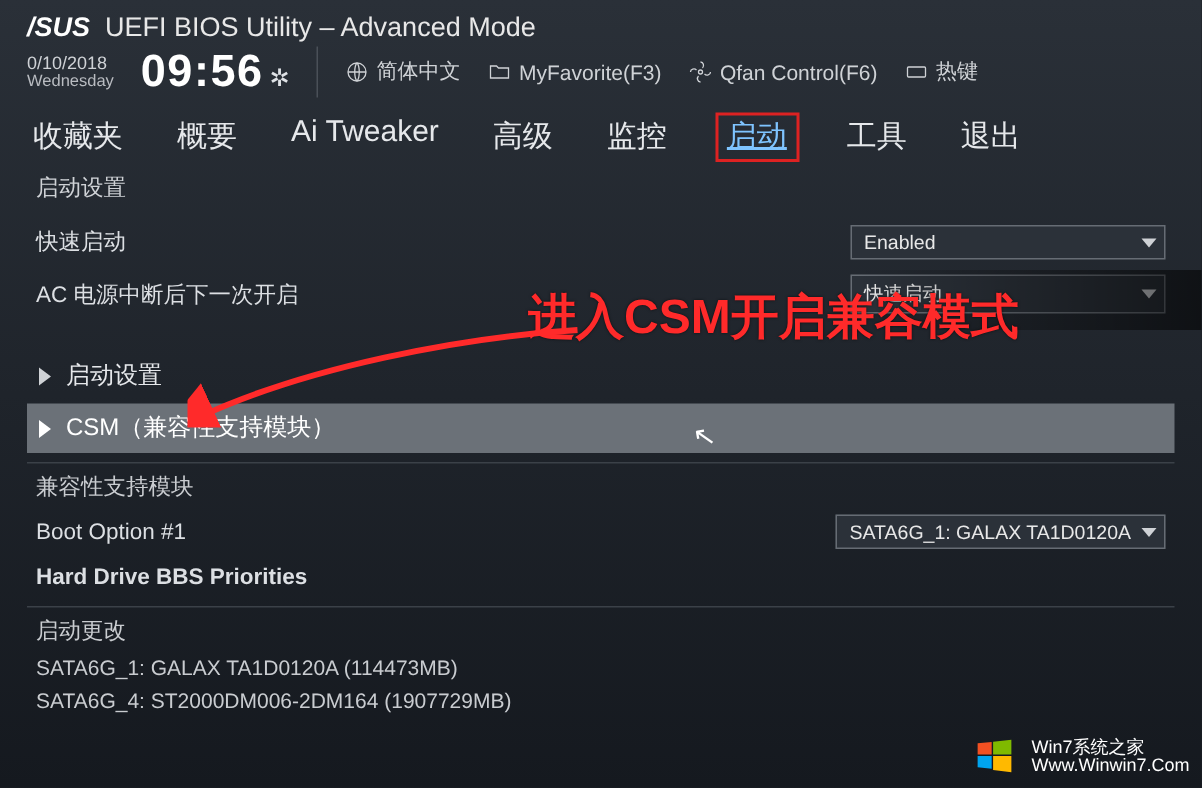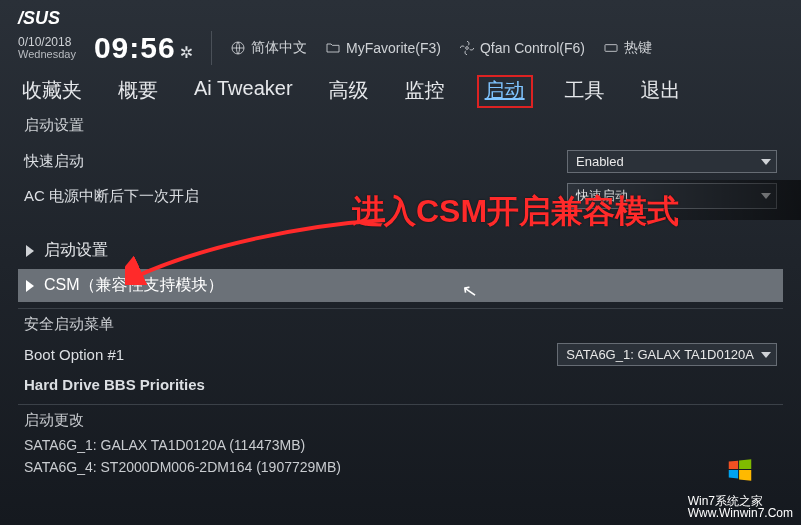--- a/index.html
+++ b/index.html
@@ -129,39 +129,39 @@
     transform:rotate(-10deg);
     pointer-events:none;
   }
   .watermark {
     position:absolute;
     right:8px; bottom:6px;
     font-size:14px;
     color:#fff;
     display:flex; align-items:center;
     gap:10px;
-    flex-direction:column;
   }
   .winlogo { width:30px; height:30px; }
   .watermark .stack { line-height:1; font-size:12px; }
   .bootline { font-size:14px; color:#c9ccd0; padding:3px 6px; }
   .darkcover {
     position:absolute;
     right:0; top:180px;
     width:230px; height:40px;
     background:linear-gradient(90deg, rgba(0,0,0,0), rgba(0,0,0,.55));
     pointer-events:none;
   }
 </style>
 </head>
 <body>
 
 <div class="screen">
   <div class="header">
     <span class="brand">/SUS</span>
+    <span class="title">UEFI BIOS Utility – Advanced Mode</span>
   </div>
 
   <div class="topbar2">
     <div class="datetime">
       <div class="date">0/10/2018</div>
       <div class="day">Wednesday</div>
     </div>
     <div style="display:flex;align-items:baseline;">
       <span class="time">09:56</span>
       <span class="gear">✲</span>
@@ -228,21 +228,21 @@
     </div>
 
     <div class="section selected">
       <span class="tri"></span>
       <span>CSM（兼容性支持模块）</span>
     </div>
 
 
     <div class="divider"></div>
 
-    <div class="subhead">安全启动菜单</div>
+    <div class="subhead">兼容性支持模块</div>
     <div class="row">
       <span class="label">Boot Option #1</span>
       <div class="dropdown">SATA6G_1: GALAX TA1D0120A</div>
     </div>
 
     <div class="row">
       <span class="label" style="font-weight:bold;">Hard Drive BBS Priorities</span>
     </div>
 
     <div class="divider"></div>

